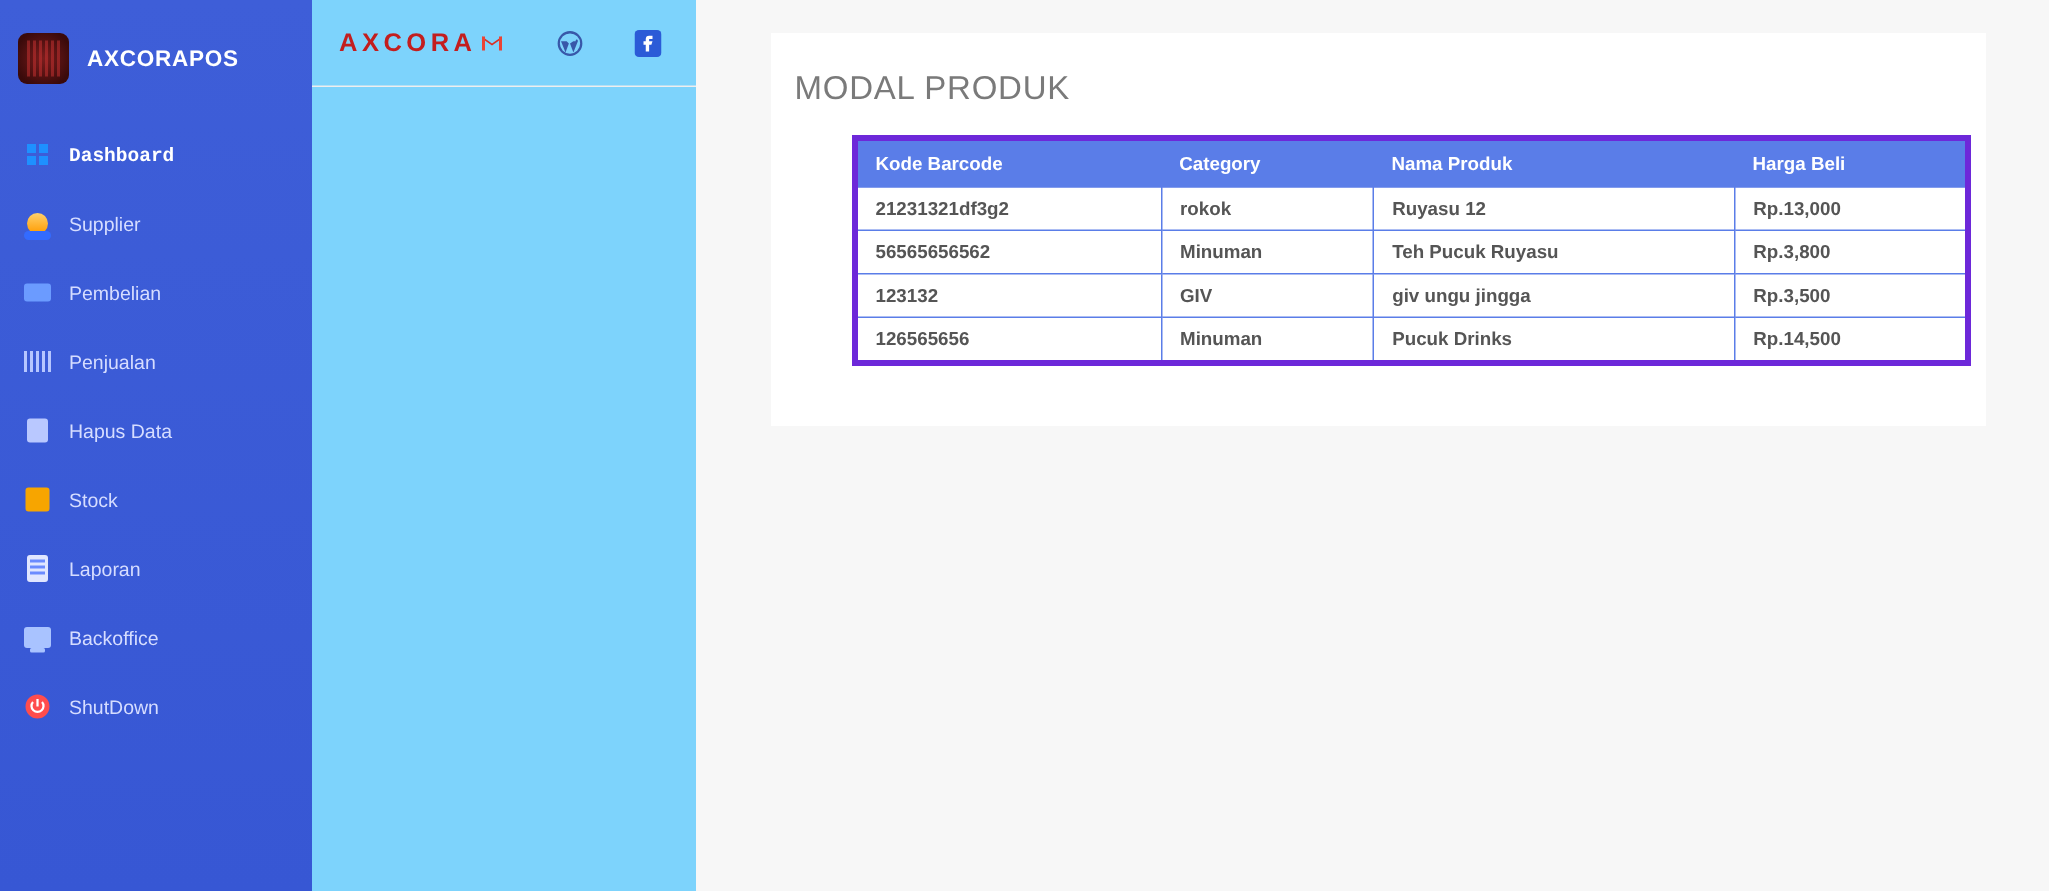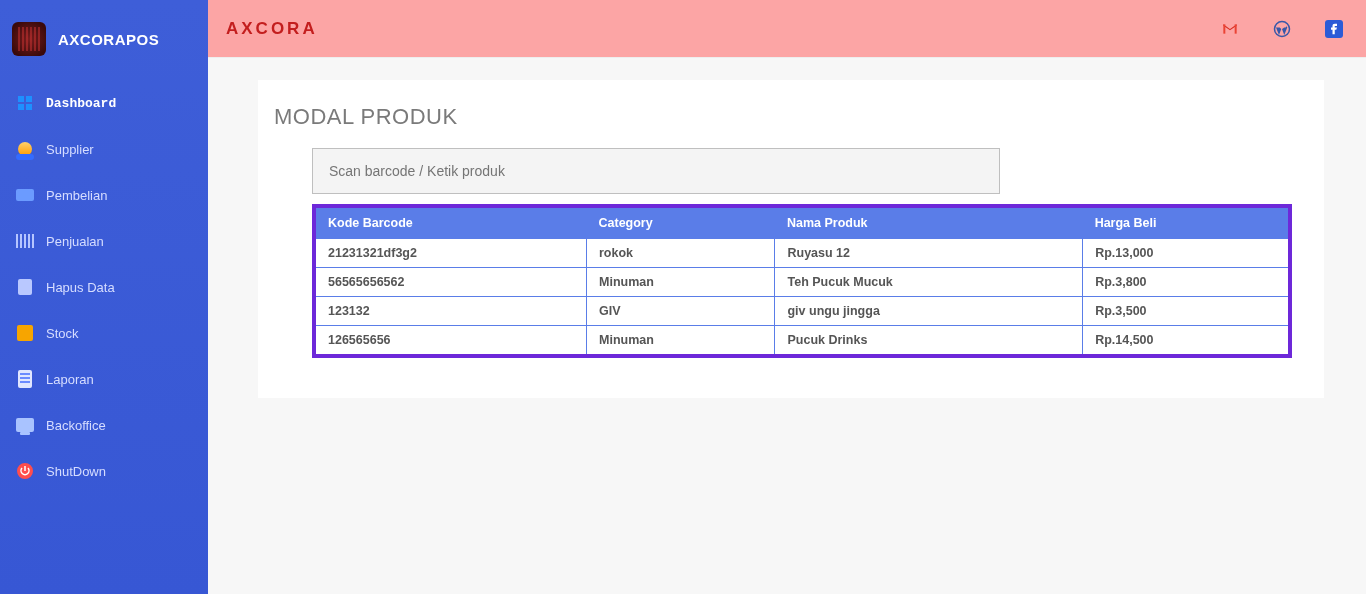--- a/index.html
+++ b/index.html
@@ -66,21 +66,21 @@
     .ico-grid span{ display:inline-block;width:6px;height:6px;background:#1e90ff;margin:1px; float:left;}
     .ico-person { width:14px;height:14px;border-radius:50%;background:linear-gradient(#ffd06b,#ff9b00);position:relative; }
     .ico-person::after{content:"";position:absolute;left:-2px;top:12px;width:18px;height:6px;background:#336bff;border-radius:3px;}
     .ico-truck { width:18px;height:12px;background:#6b9bff;border-radius:2px; }
     .ico-doc { width:14px;height:18px;background:#e0e6ff;border-radius:2px;position:relative; }
     .ico-doc::after{content:"";position:absolute;left:2px;top:3px;width:10px;height:2px;background:#6b8bff;box-shadow:0 4px 0 #6b8bff,0 8px 0 #6b8bff;}
     .ico-trash { width:14px;height:16px;background:#b9c8ff;border-radius:2px; }
     .ico-power { width:16px;height:16px;border:2px solid #fff;border-radius:50%;position:relative;background:#ff4d4d;border-color:#ff4d4d;display:inline-flex;align-items:center;justify-content:center; }
     .ico-power svg{width:12px;height:12px;}
 
-    .main { flex: 1; background:#fca5a5; display:flex; flex-direction:column; }
+    .main { flex: 1; background:#7dd3fc; display:flex; flex-direction:row; }
     .topbar {
       height: 58px;
       display:flex; align-items:center; justify-content:space-between;
       padding: 0 22px 0 18px;
       border-bottom: 1px solid #eee;
     }
     .axcora-logo {
       font-weight:700;
       font-size:17px;
       letter-spacing:3px;
@@ -238,43 +238,40 @@
               <path fill="#fff" d="M13 8h3V5h-3c-2 0-3 1-3 3v2H8v3h2v6h3v-6h2l1-3h-3V8z"></path>
             </svg>
         </span>
       </div>
     </div>
 
     <div class="content">
       <div class="content-inner">
         <h2 class="page-title">MODAL PRODUK</h2>
         <div class="panel">
-          <div class="search-box">
-            <input type="text" placeholder="Scan barcode / Ketik produk" style="">
-          </div>
           <table class="data">
             <thead>
               <tr id="thead-row">
                   <th>Kode Barcode</th>
                   <th>Category</th>
                   <th>Nama Produk</th>
                   <th>Harga Beli</th>
                 </tr>
             </thead>
             <tbody id="tbody">
                 <tr>
                   <td>21231321df3g2</td>
                   <td>rokok</td>
                   <td>Ruyasu 12</td>
                   <td>Rp.13,000</td>
                 </tr>
                 <tr>
                   <td>56565656562</td>
                   <td>Minuman</td>
-                  <td>Teh Pucuk Mucuk</td>
+                  <td>Teh Pucuk Ruyasu</td>
                   <td>Rp.3,800</td>
                 </tr>
                 <tr>
                   <td>123132</td>
                   <td>GIV</td>
                   <td>giv ungu jingga</td>
                   <td>Rp.3,500</td>
                 </tr>
                 <tr>
                   <td>126565656</td>

